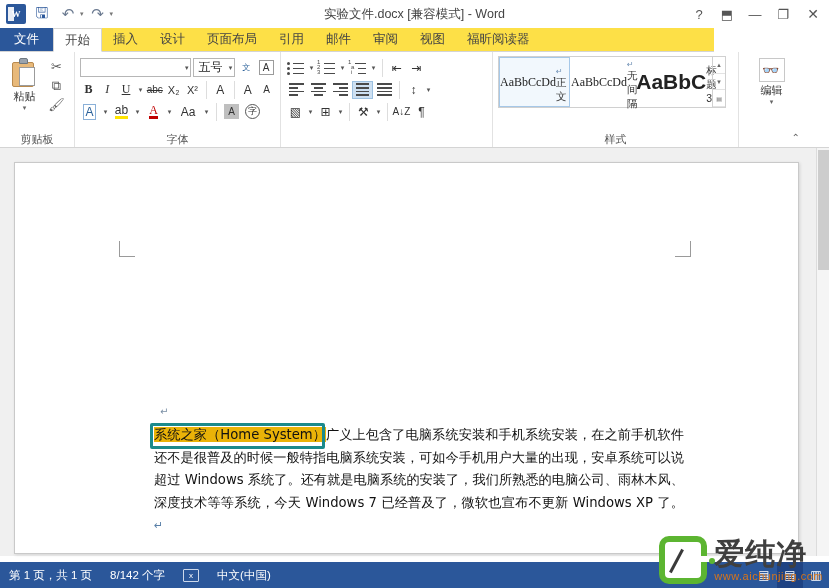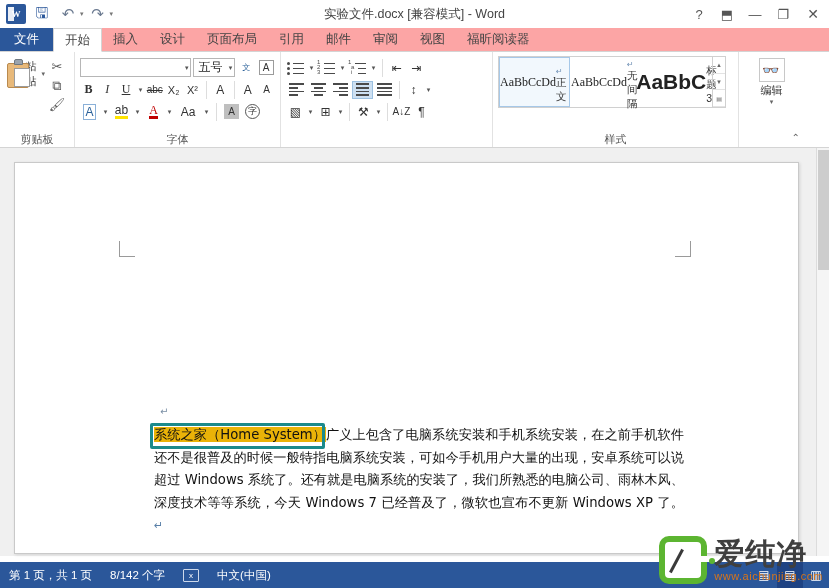--- a/index.html
+++ b/index.html
@@ -46,22 +46,22 @@
     display: flex; align-items: center;
   }
   .win-btn {
     width: 28px; height: 28px; display: flex; align-items: center;
     justify-content: center; font-size: 13px; color: #555;
   }
   .win-btn.close { width: 32px; font-size: 14px; }
 
   
   .tabstrip {
-    position: absolute; top: 28px; left: 0; width: 829px; height: 24px;
-    background: #fca5a5; display: flex; align-items: stretch;
+    position: absolute; top: 28px; left: 0; width: 714px; height: 24px;
+    background: #fde047; display: flex; align-items: stretch;
     border-bottom: 1px solid #d4d4d4;
   }
   .tab {
     padding: 0 11px; display: flex; align-items: center;
     font-size: 12.5px; color: #444; white-space: nowrap;
   }
   .tab.file { background: #2b579a; color: #fff; padding: 0 14px; }
   .tab.active {
     background: #fff; border: 1px solid #d4d4d4; border-bottom: 1px solid #fff;
     position: relative; z-index: 3; margin-bottom: -1px;
@@ -93,21 +93,21 @@
   .rgroup + .rgroup { border-left: 1px solid #e2e2e2; }
   .rbody { flex: 1; display: flex; align-items: flex-start; padding: 4px 5px 0; }
   .rlabel {
     height: 16px; line-height: 16px; text-align: center;
     font-size: 11px; color: #555; position: relative;
   }
 
   
   .g-clip { width: 74px; }
   .paste-col {
-    width: 40px; display: flex; flex-direction: row; align-items: center;
+    width: 40px; display: flex; flex-direction: column; align-items: center;
     padding-top: 2px;
   }
   .clip-icon {
     width: 28px; height: 30px; position: relative;
   }
   .clip-body {
     position: absolute; left: 2px; top: 4px; width: 22px; height: 25px;
     background: #e8b97a; border: 1px solid #b98a4e; border-radius: 2px;
   }
   .clip-clip {

